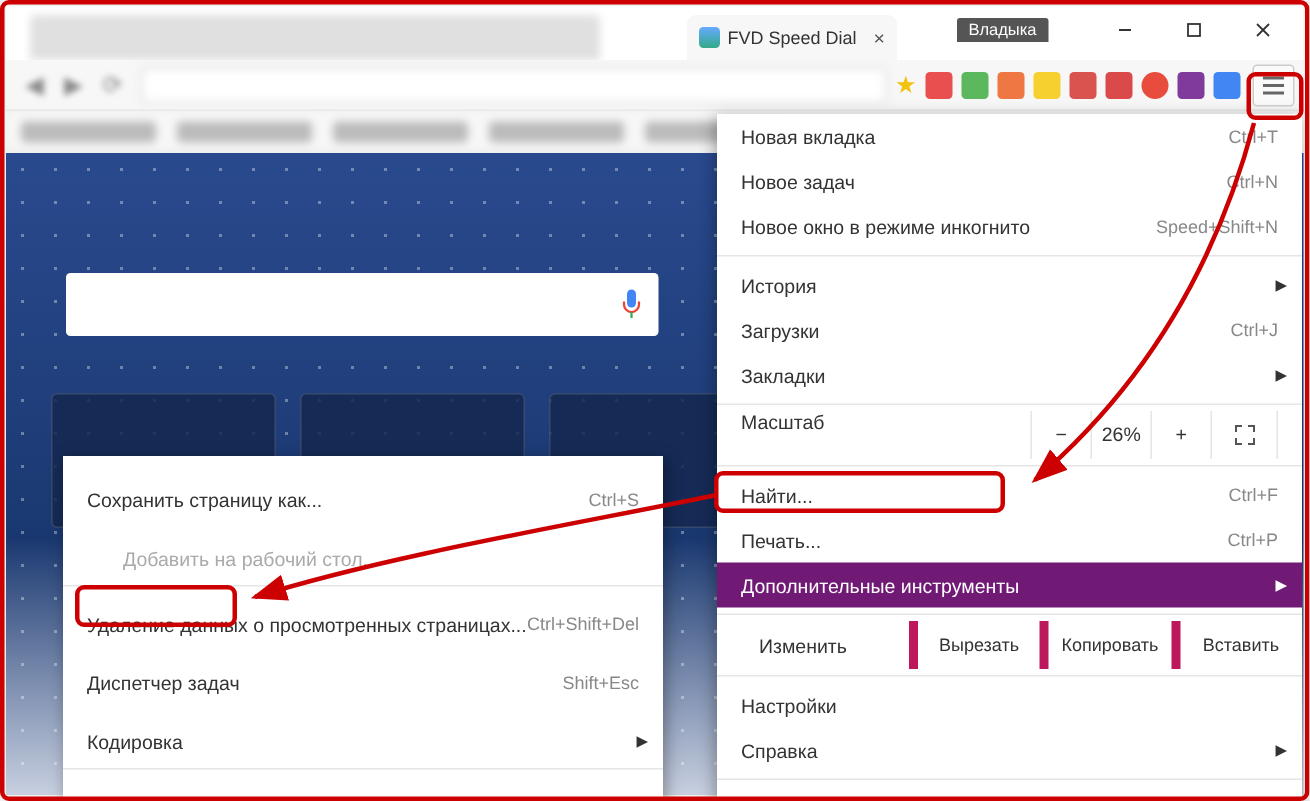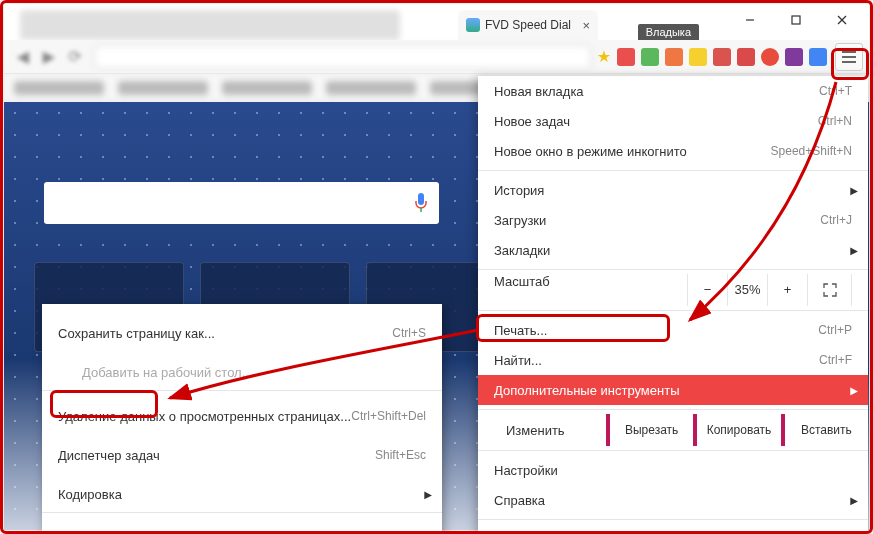--- a/index.html
+++ b/index.html
@@ -8,21 +8,21 @@
   
   .frame { position: absolute; inset: 0; border: 3px solid #c00; border-radius: 6px; pointer-events: none; z-index: 50; }
 
   
   .titlebar { position: absolute; left: 4px; right: 4px; top: 4px; height: 36px; background: #fff; display: flex; align-items: stretch; }
   .tabs-area { flex:1; display:flex; align-items:flex-end; padding-left:16px; }
   .blurred-tab { width: 380px; height: 30px; background: #e0e0e0; border-radius: 4px 4px 0 0; filter: blur(3px); margin-top: 4px; }
   .active-tab { position: absolute; left: 454px; bottom: 0; width: 140px; height: 30px; background: #f7f7f7; border-radius: 6px 6px 0 0; display:flex; align-items:center; padding: 0 8px; font-size: 12px; color:#333; }
   .active-tab .favicon { width:14px; height:14px; background: linear-gradient(#6af,#3a8); border-radius:3px; margin-right:5px; flex:0 0 auto; }
   .active-tab .close { margin-left:auto; font-size:13px; color:#555; }
-  .user-badge { position:absolute; right: 170px; top: 20px; font-size:11px; background:#555; color:#fff; padding:2px 8px; border-radius:2px 2px 0 0; }
+  .user-badge { position:absolute; right: 170px; top: 8px; font-size:11px; background:#555; color:#fff; padding:2px 8px; border-radius:2px 2px 0 0; }
   .win-controls { position:absolute; right: 4px; top:4px; display:flex; }
   .win-btn { width: 46px; height: 24px; display:flex; align-items:center; justify-content:center; font-size:13px; color:#333; }
   .win-btn svg { width:10px; height:10px; stroke:#333; stroke-width:1.2; fill:none; }
 
   
   .toolbar { position:absolute; left:4px; right:4px; top:40px; height:34px; background:#f7f7f7; border-bottom:1px solid #ddd; display:flex; align-items:center; padding:0 6px; }
   .nav-icon { width:26px; height:26px; display:flex; align-items:center; justify-content:center; color:#888; filter: blur(2px); }
   .addr { flex:1; height:24px; margin:0 6px; background:#fff; border:1px solid #ccc; border-radius:3px; filter:blur(3px); }
   .ext-icons { display:flex; align-items:center; gap:6px; padding-right:4px; }
   .star { color:#f2c20c; font-size:16px; }
@@ -47,32 +47,32 @@
   .content { position:absolute; left:4px; right:4px; top:102px; bottom:4px; background: linear-gradient(#2a4a8f 0%, #1a3870 60%, #c8d0e0 100%); overflow:hidden;}
   .content::before { content:""; position:absolute; inset:0; background-image: radial-gradient(#fff 1px, transparent 1px); background-size: 22px 22px; opacity:.35; }
   .searchbar { position:absolute; left:40px; top:80px; right:430px; height:42px; background:#fff; border-radius:3px; display:flex; align-items:center; padding:0 10px; }
   .searchbar .mic { margin-left:auto; width:16px; height:22px; }
   .tiles { position:absolute; left:30px; top:160px; display:flex; gap:16px; }
   .tile { width:150px; height:90px; background: rgba(20,40,80,.85); border-radius:4px; border:1px solid rgba(255,255,255,.15); }
 
   
   .menu { position:absolute; right:5px; top:76px; width:390px; background:#fff; box-shadow:-2px 2px 10px rgba(0,0,0,.3); font-size:13px; color:#333; z-index:20; }
   .menu-row { display:flex; align-items:center; height:30px; padding:0 16px; position:relative;text-align:center; }
-  .menu-row.highlight { background:#ef4444; color:#fff; }
+  .menu-row.highlight { background:#701a75; color:#fff; }
   .menu-row .shortcut { margin-left:auto; color:#888; font-size:12px; }
   .menu-row .arrow { position:absolute; right:10px; font-size:10px; }
   .menu-sep { height:1px; background:#e5e5e5; margin:4px 0; }
   .zoom-row { display:flex; align-items:flex-start; height:32px; padding:0 16px; }
   .zoom-row .label { flex:0 0 auto; }
   .zoom-ctrl { margin-left:auto; display:flex; align-items:center; border-left:1px solid #e5e5e5; }
   .zoom-ctrl span { width:40px; text-align:center; border-right:1px solid #e5e5e5; height:32px; line-height:32px; font-size:13px;}
   .zoom-ctrl .fs { width:44px; display:flex; align-items:center; justify-content:center; }
   .edit-row { display:flex; align-items:center; height:32px; padding-left:16px; }
   .edit-row .label { flex:0 0 100px;margin-left:12px; }
-  .edit-row .edit-btn { flex:1; text-align:center; border-left:4px solid #be185d; height:32px; line-height:32px; font-size:12px;}
+  .edit-row .edit-btn { flex:1; text-align:center; border-left:6px solid #be185d; height:32px; line-height:32px; font-size:12px;}
 
   
   .submenu { position:absolute; left:42px; top:304px; width:400px; background:#fff; box-shadow:2px 2px 10px rgba(0,0,0,.35); font-size:13px; color:#333; z-index:25; padding:4px 0;}
   .submenu .menu-row { height:28px;margin-top:11px; }
   .submenu .disabled { color:#aaa;padding-left:40px; }
 
   
   .hl { position:absolute; border:3px solid #c00; border-radius:6px; z-index:40; pointer-events:none; }
   .hl1 { right:4px; top:48px; width:38px; height:32px; }
   .hl2 { right:203px; top:314px; width:194px; height:28px; }
@@ -185,37 +185,37 @@
     </div>
   <div class="menu-row">
       <span>Закладки</span>
       <span class="arrow">▶</span>
     </div>
   <div class="menu-sep"></div>
   <div class="zoom-row">
     <span class="label">Масштаб</span>
     <div class="zoom-ctrl">
       <span>−</span>
-      <span>35%</span>
+      <span>26%</span>
       <span>+</span>
       <span class="fs">
           <svg width="14" height="14" viewBox="0 0 14 14" fill="none" stroke="#555" stroke-width="1.3">
             <path d="M1 5V1h4M13 5V1H9M1 9v4h4M13 9v4H9"></path>
           </svg>
         </span>
     </div>
   </div>
   <div class="menu-sep"></div>
   <div class="menu-row">
+      <span>Найти...</span>
+      <span class="shortcut">Ctrl+F</span>
+    </div>
+  <div class="menu-row">
       <span>Печать...</span>
       <span class="shortcut">Ctrl+P</span>
-    </div>
-  <div class="menu-row">
-      <span>Найти...</span>
-      <span class="shortcut">Ctrl+F</span>
     </div>
   <div class="menu-row highlight">
       <span>Дополнительные инструменты</span>
       <span class="arrow">▶</span>
     </div>
   <div class="menu-sep"></div>
   <div class="edit-row">
     <span class="label">Изменить</span>
     <span class="edit-btn">Вырезать</span>
     <span class="edit-btn">Копировать</span>

